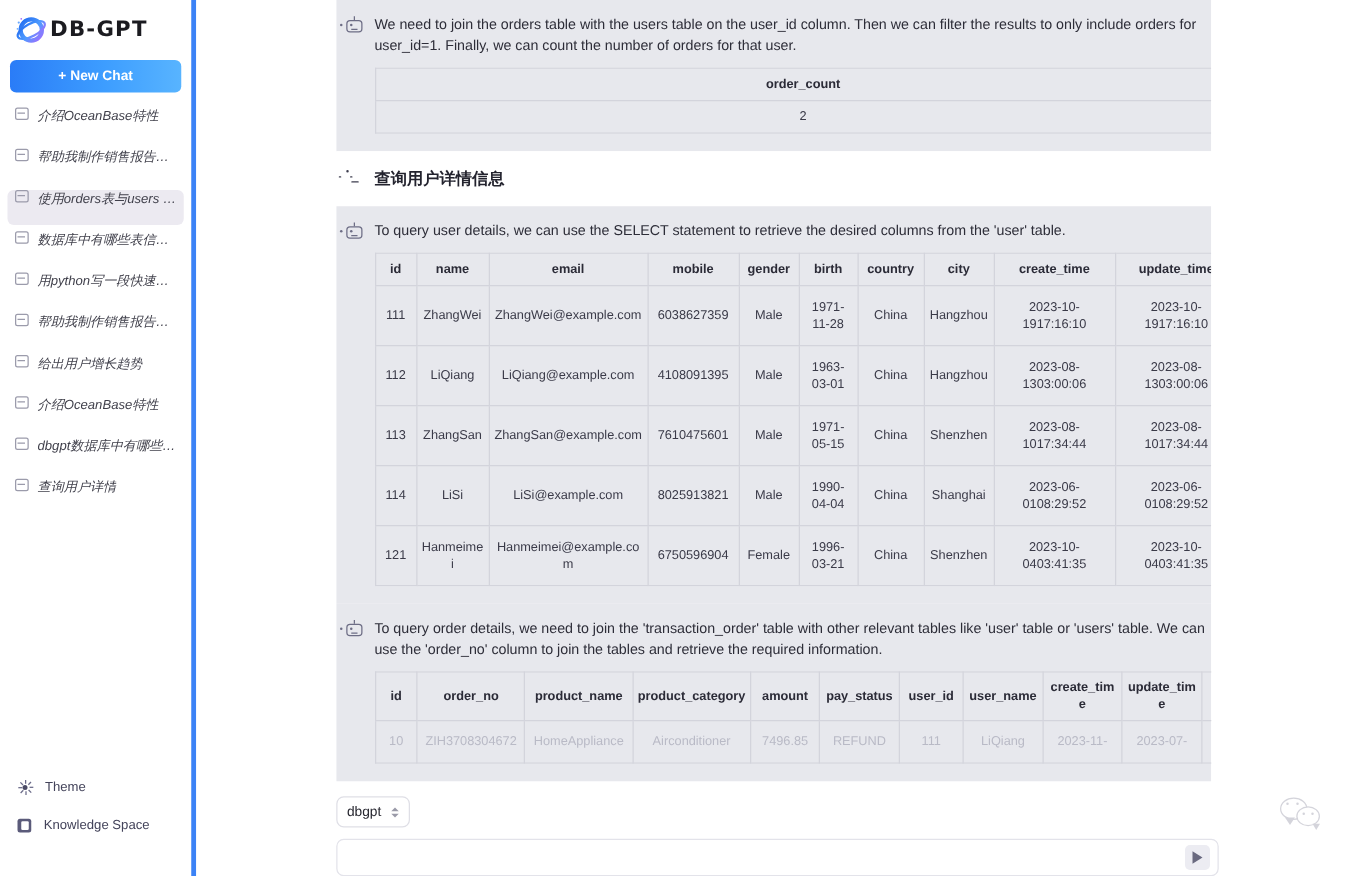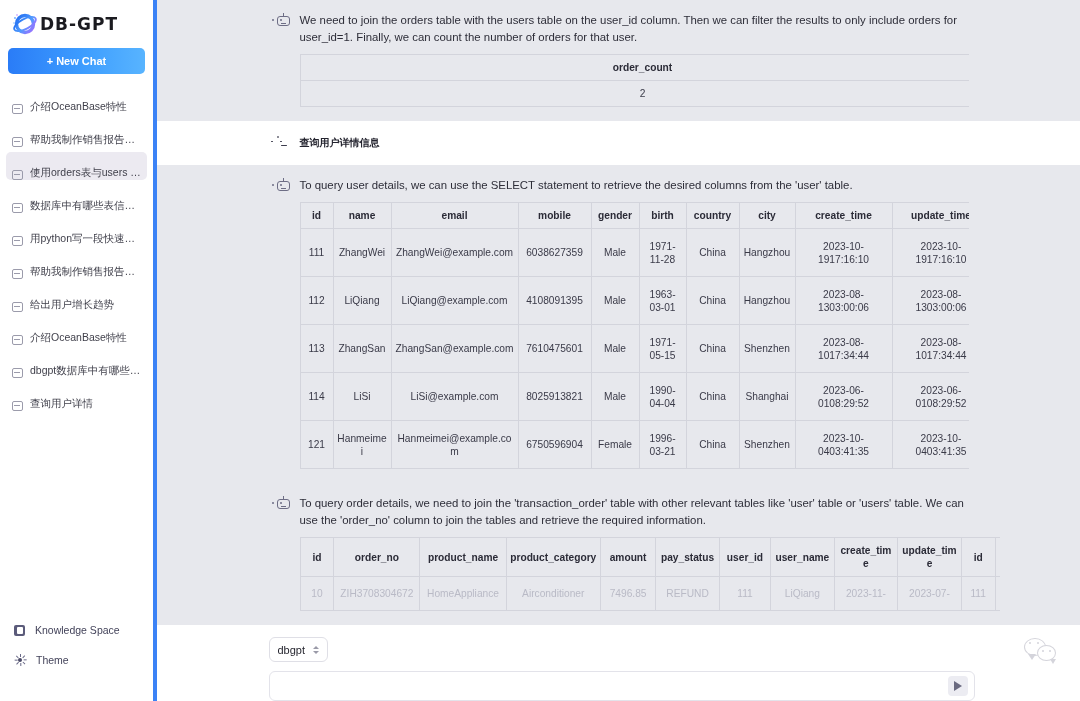--- a/index.html
+++ b/index.html
@@ -30,23 +30,23 @@
   .newchat-wrap { padding: 6px 8px 10px 8px; }
   .newchat {
     display: block; width: 100%; height: 26px; line-height: 26px;
     text-align: center; border-radius: 5px; border: none;
     background: linear-gradient(90deg,#2a7cf7 0%,#3d9dff 55%,#58b4ff 100%);
     color: #ffffff; font-size: 11px; font-weight: bold;
     font-family: "Liberation Sans", sans-serif; cursor: pointer;
   }
   .chat-list { padding: 2px 6px; flex: 1 1 auto; overflow: hidden; }
   .chat-item {
-    display: flex; align-items: flex-end; gap: 7px;
+    display: flex; align-items: flex-start; gap: 7px;
     height: 28px; padding: 0 6px; margin-bottom: 5px;
-    border-radius: 5px; cursor: pointer;
+    border-radius: 5px; cursor: pointer; font-style: italic;
   }
   .chat-item.active { background: #eceaf1; }
   .chat-item .msg-ico { flex: 0 0 11px; width: 11px; height: 10px; position: relative; }
   .chat-item .msg-ico:before {
     content:""; position: absolute; inset: 0;
     border: 1.2px solid #9b9bab; border-radius: 2px;
   }
   .chat-item .msg-ico:after {
     content:""; position: absolute; left: 2px; top: 4px;
     width: 6px; height: 1.2px; background: #9b9bab;
@@ -62,21 +62,21 @@
     height: 30px; padding: 0 8px; cursor: pointer; border-radius: 5px;
   }
   .foot-label { font-size: 10.5px; color: #43435a; }
   .ks-ico { width: 11px; height: 11px; background: #5b5b7a; border-radius: 2px; position: relative; flex:0 0 11px;}
   .ks-ico:after{ content:""; position:absolute; left:2.5px; top:2px; width:6px; height:7px; background:#fff; border-radius:1px;}
   .theme-ico { width: 12px; height: 12px; position: relative; flex:0 0 12px;}
   .theme-ico span { position:absolute; left:50%; top:50%; width:4px; height:4px; margin:-2px 0 0 -2px; background:#4a4a66; border-radius:50%; }
   .theme-ico i { position:absolute; left:50%; top:0; width:1.3px; height:2.6px; background:#6a6a88; transform-origin: 0.65px 6px; }
 
   
-  .main { flex: 1 1 auto; height: 701px; display: flex; flex-direction: column; background:#fff; position:relative; }
+  .main { flex: 1 1 auto; height: 701px; display: flex; flex-direction: column; background:#fff; position:relative;align-items:center; }
   .scroll-area { flex: 1 1 auto; overflow: hidden; position: relative; }
 
   .msg-row { width: 100%; padding: 12px 0 14px 0; }
   .msg-row.ai { background: #e7e8ed; }
   .msg-row.user { background: #ffffff; padding: 14px 0 14px 0; }
   .msg-inner { width: 700px; margin: 0 auto; display: flex; gap: 9px; padding-left: 8px; }
 
   .avatar { flex: 0 0 14px; width: 14px; height: 15px; margin-top: 1px; position: relative; }
   
   .bot-ico { width:14px; height:15px; position:relative; }
@@ -90,21 +90,21 @@
   .usr-ico .ring { position:absolute; inset:0; border:1.3px solid #3d3d4e; border-radius:50%;}
   .usr-ico .e { position:absolute; top:4.6px; width:1.8px; height:1.8px; background:#3d3d4e; border-radius:50%;}
   .usr-ico .e.l{left:3.4px;} .usr-ico .e.r{right:3.4px;}
   .usr-ico .m { position:absolute; left:4px; top:8.5px; width:6px; height:1.3px; background:#3d3d4e; border-radius:1px;}
 
   .msg-body { flex: 1 1 auto; min-width: 0; }
   .msg-text {
     font-size: 11.4px; line-height: 17px; color: #2d2d38;
     font-family: "Liberation Sans", sans-serif;
   }
-  .msg-title { font-size: 10px; font-weight: bold; color: #23232e; line-height: 15px; }
+  .msg-title { font-size: 13px; font-weight: bold; color: #23232e; line-height: 15px; }
 
   
   .tbl-wrap { margin-top: 8px; width: 100%; overflow: hidden; }
   table.dt { border-collapse: collapse; background: transparent; table-layout: fixed; }
   table.dt th, table.dt td {
     border: 1px solid #d3d4dc;
     font-size: 10.2px; color: #3a3a48; text-align: center;
     padding: 6px 3px; line-height: 13px;
     font-family: "Liberation Sans", sans-serif;
     word-wrap: break-word; overflow-wrap: break-word;
@@ -269,36 +269,36 @@
           <span class="chat-label">dbgpt数据库中有哪些表...</span>
         </div>
         <div class="chat-item">
           <span class="msg-ico"></span>
           <span class="chat-label">查询用户详情</span>
         </div>
       </nav>
 
     <div class="sidebar-footer">
       <div class="foot-item">
-        <span class="ks-ico"></span>
-        <span class="foot-label">Knowledge Space</span>
-      </div>
-      <div class="foot-item">
         <span class="theme-ico">
           <span></span>
           <i style="transform:rotate(0deg)"></i>
             <i style="transform:rotate(45deg)"></i>
           <i style="transform:rotate(90deg)"></i>
             <i style="transform:rotate(135deg)"></i>
           <i style="transform:rotate(180deg)"></i>
             <i style="transform:rotate(225deg)"></i>
           <i style="transform:rotate(270deg)"></i>
             <i style="transform:rotate(315deg)"></i>
         </span>
         <span class="foot-label">Theme</span>
+      </div>
+      <div class="foot-item">
+        <span class="ks-ico"></span>
+        <span class="foot-label">Knowledge Space</span>
       </div>
     </div>
   </aside>
 
   <section class="main">
 
     <div class="scroll-area">
 
       <div class="msg-row ai">
         <div class="msg-inner">

